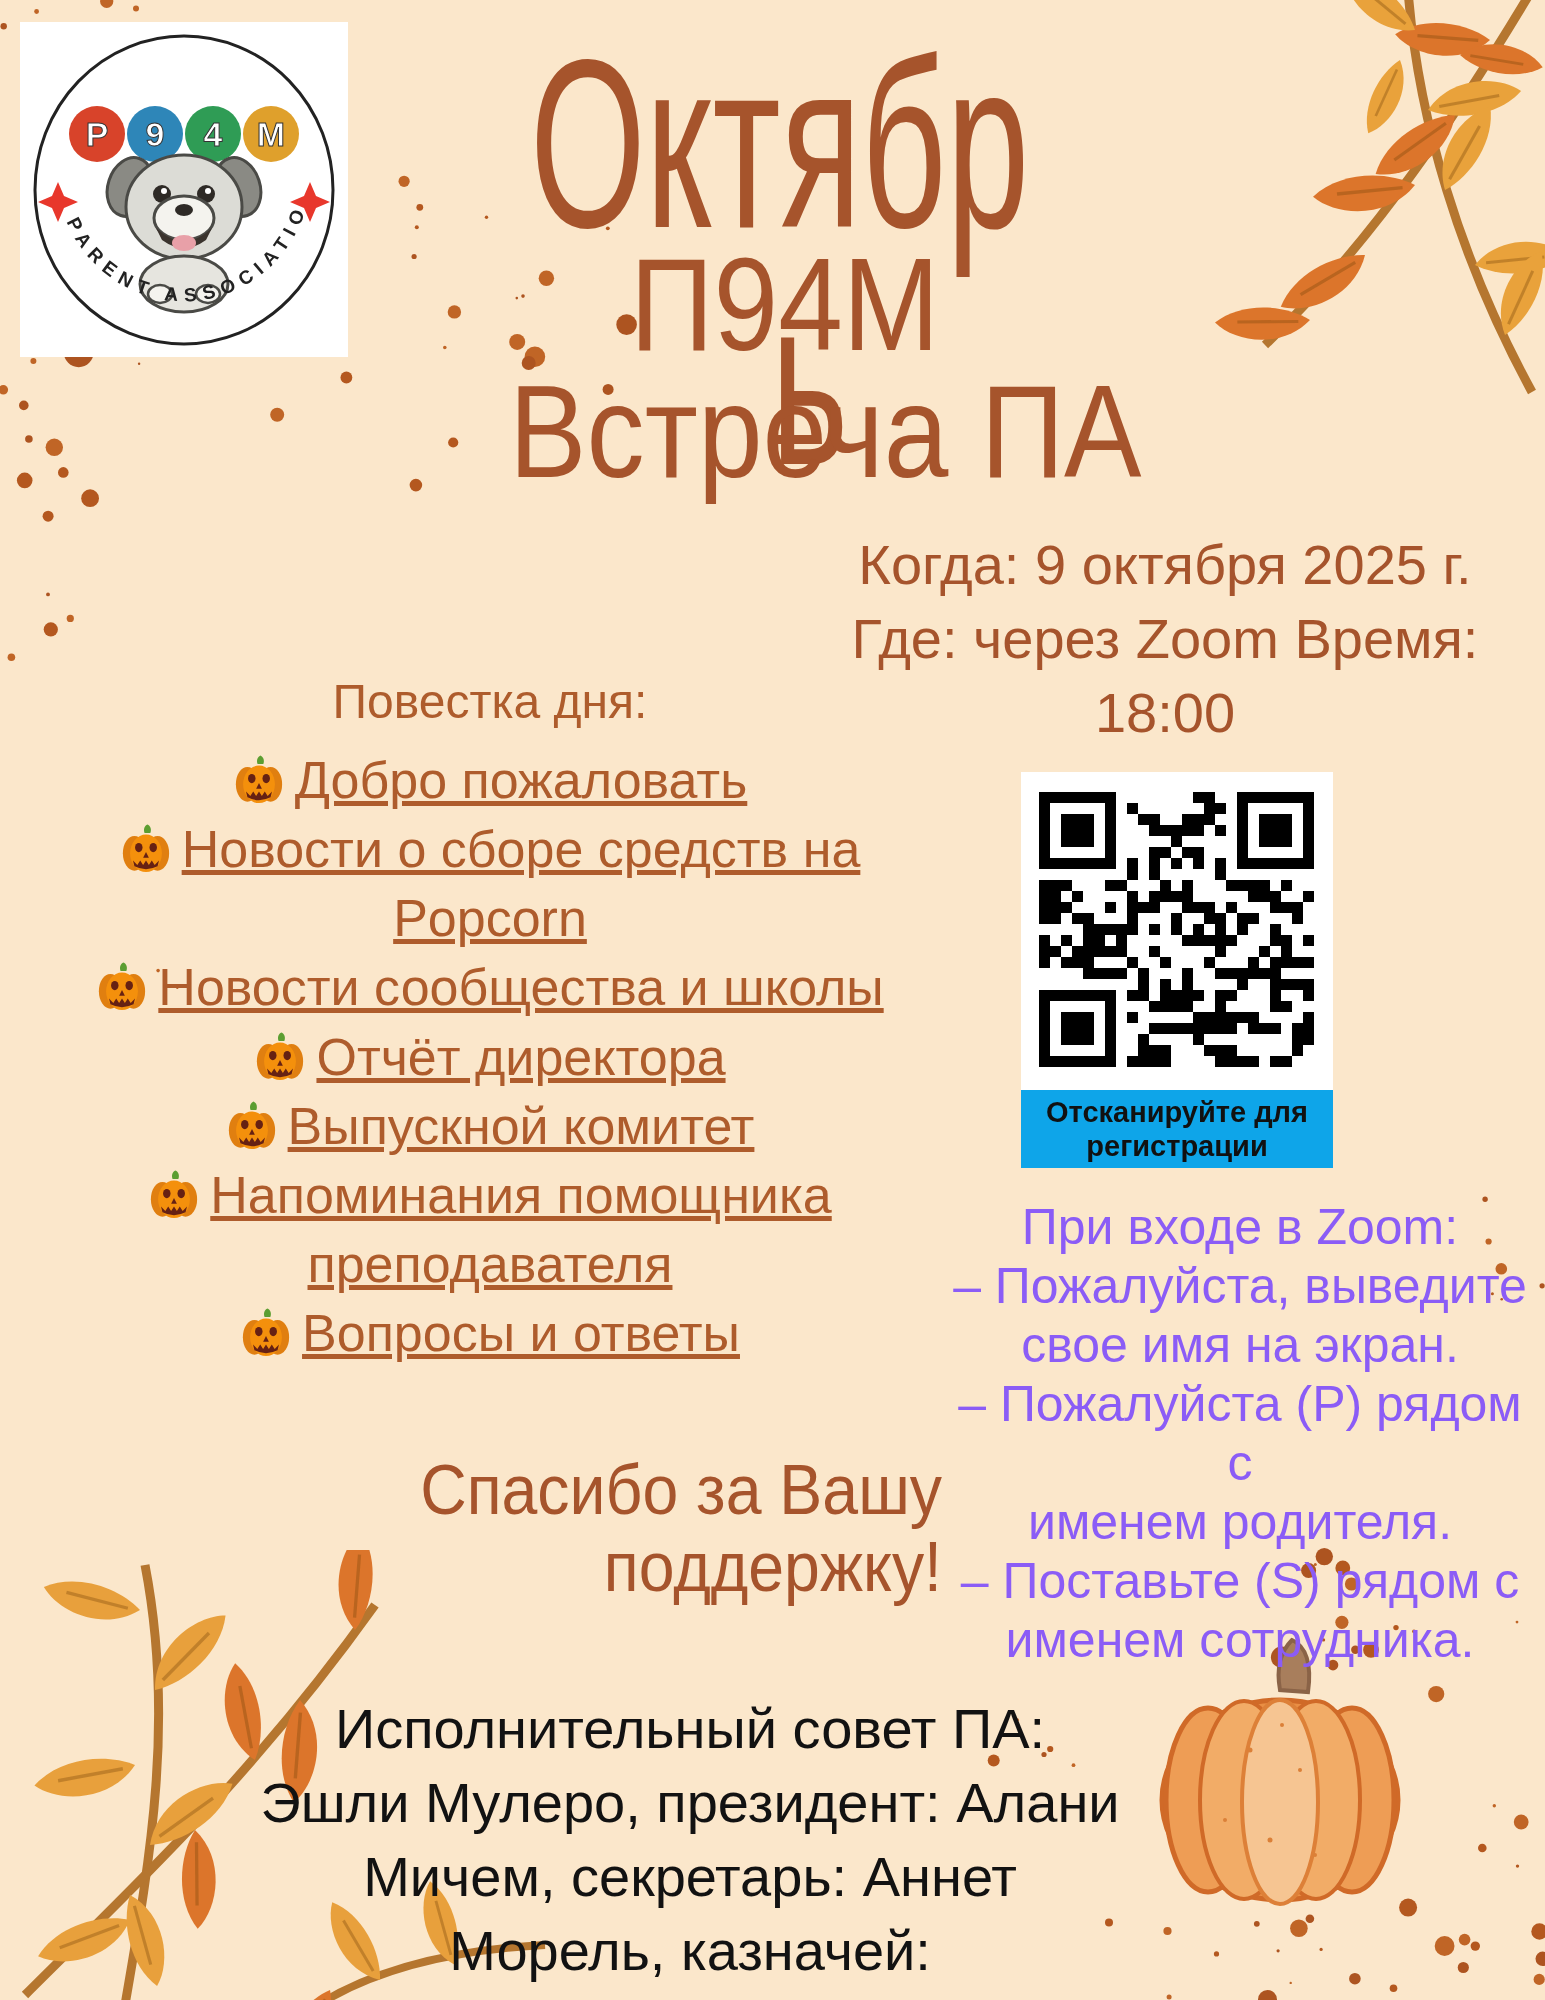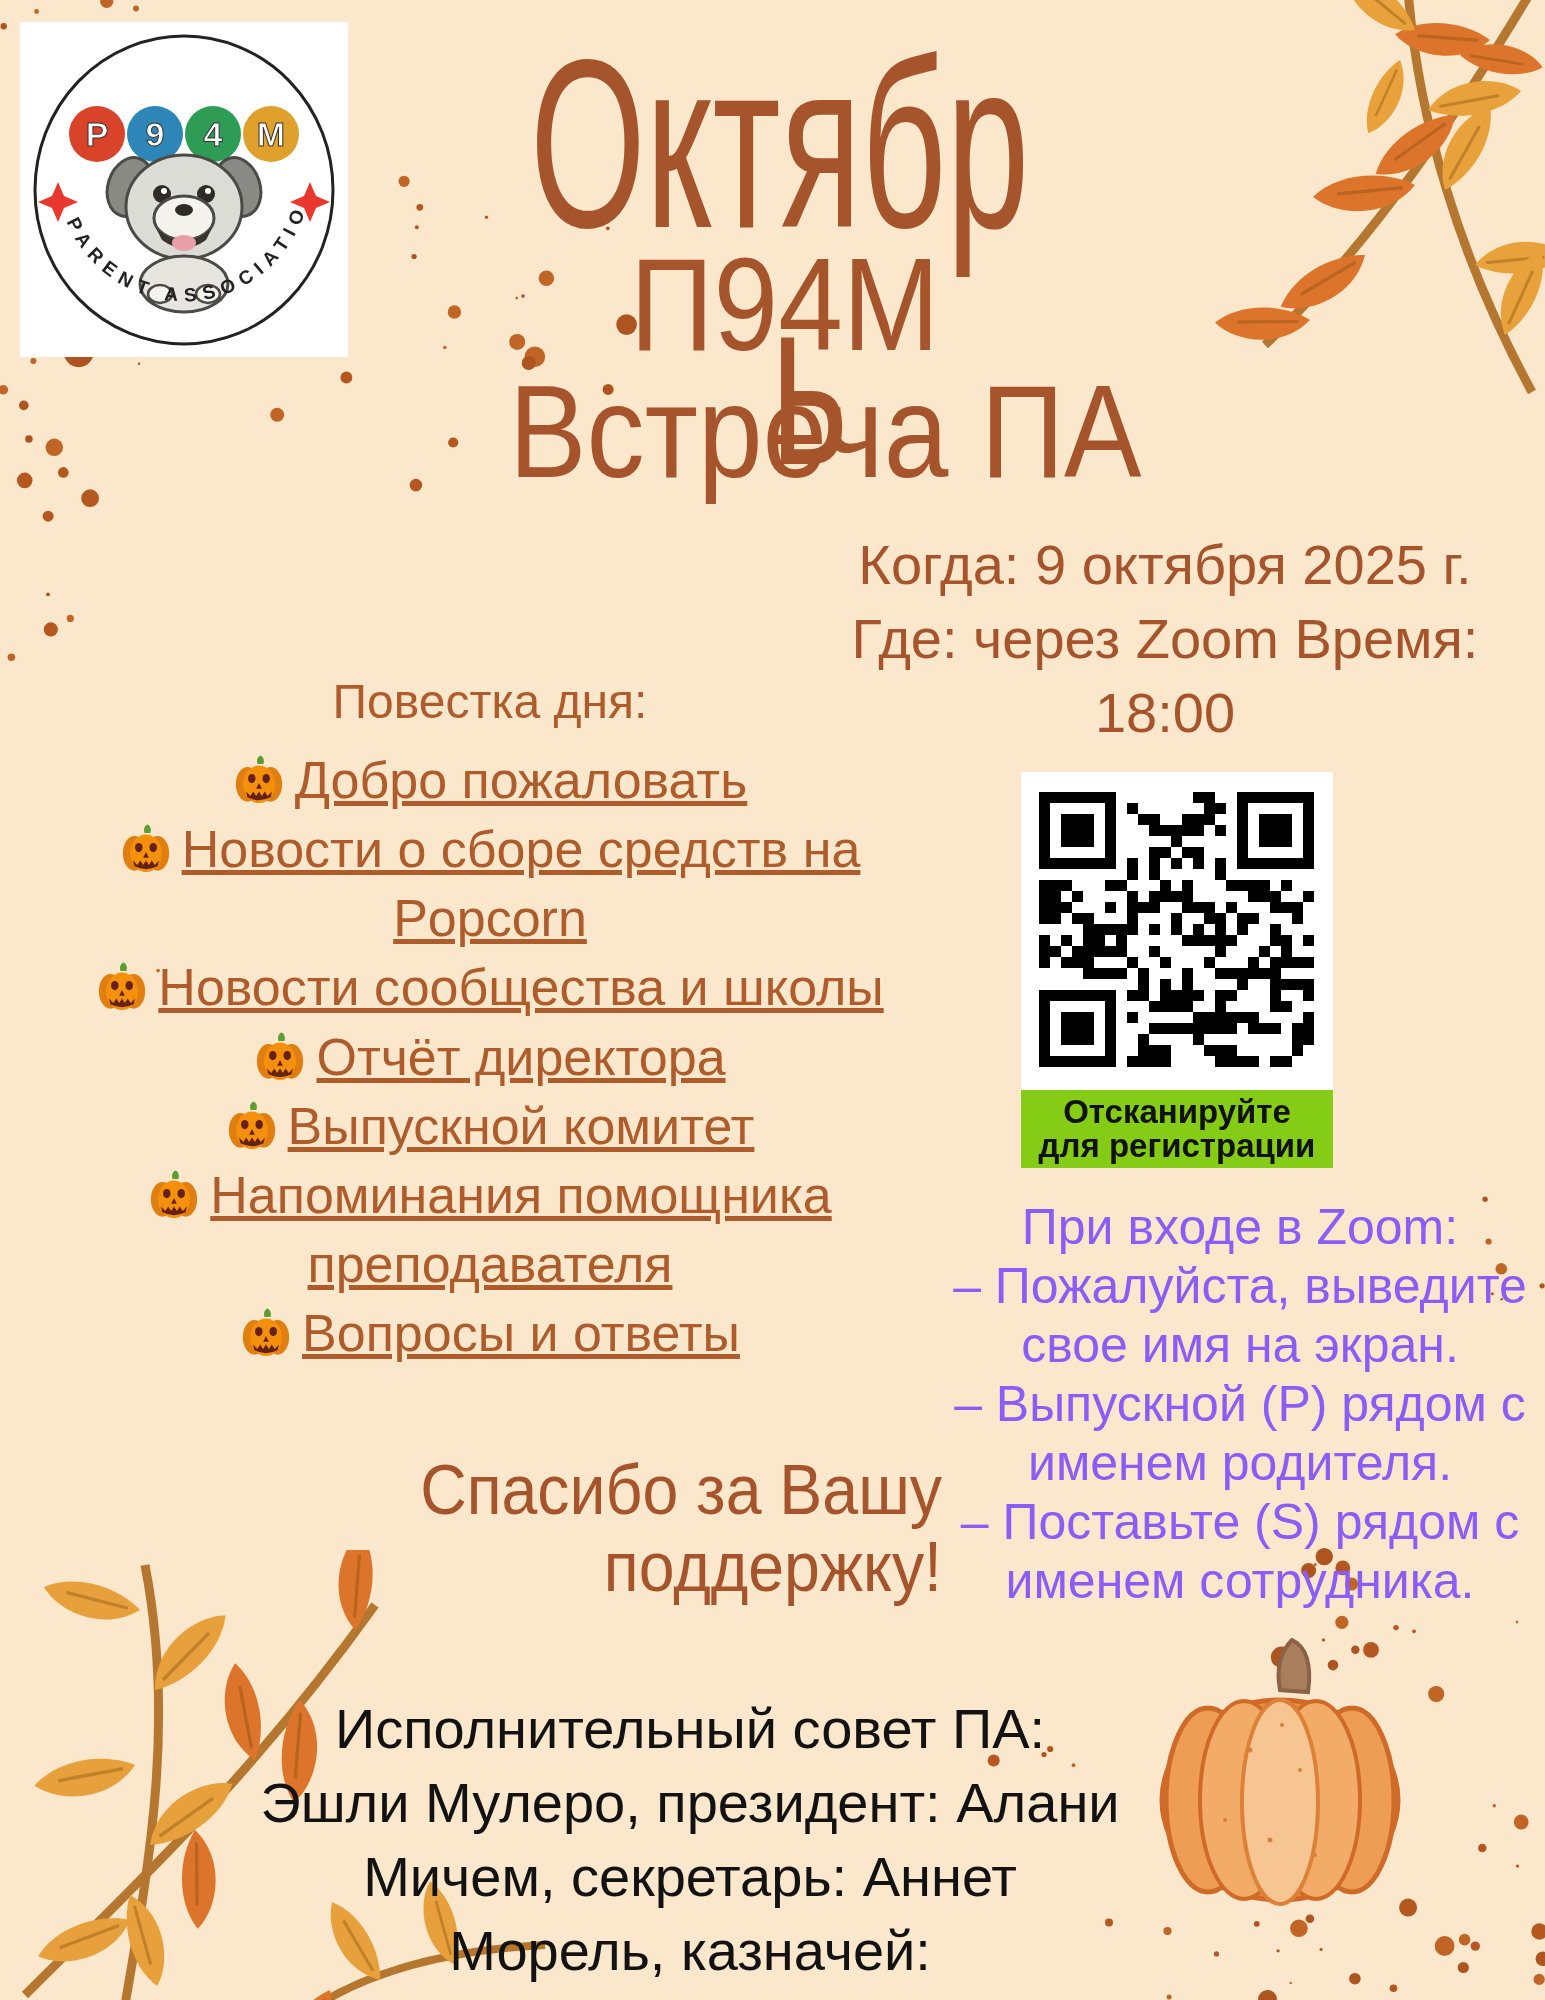--- a/index.html
+++ b/index.html
@@ -34,21 +34,21 @@
   .agenda-item{font-size:52px;line-height:1.33;text-decoration:underline;}
   .pumpkin-icon{display:inline-block;width:52px;height:52px;vertical-align:-8px;margin-right:10px;}
   
   .qr-box{
     position:absolute;left:1021px;top:772px;width:312px;height:318px;
     background:#ffffff;
   }
   .qr-box svg{position:absolute;left:18px;top:20px;}
   .qr-banner{
     position:absolute;left:1021px;top:1090px;width:312px;height:78px;
-    background:#84cc16;color:#111111;font-weight:bold;font-size:33px;line-height:34px;
+    background:#0ea5e9;color:#111111;font-weight:bold;font-size:29px;line-height:34px;
     text-align:center;display:flex;align-items:center;justify-content:center;padding:0 8px;box-sizing:border-box;
   }
   
   .zoom-instr{
     position:absolute;left:950px;top:1198px;width:580px;
     text-align:center;font-size:50px;line-height:1.18;color:#8b5cf6;
   }
   
   .thanks{
     position:absolute;left:30px;top:1452px;width:950px;
@@ -711,21 +711,21 @@
       </svg>
   </div>
   <div class="qr-banner">
     <span>Отсканируйте для регистрации</span>
   </div>
 
   <div class="zoom-instr">
     <div>При входе в Zoom:</div>
     <div>– Пожалуйста, выведите</div>
     <div>свое имя на экран.</div>
-    <div>– Выпускной (P) рядом с</div>
+    <div>– Пожалуйста (P) рядом с</div>
     <div>именем родителя.</div>
     <div>– Поставьте (S) рядом с</div>
     <div>именем сотрудника.</div>
   </div>
 
   <div class="thanks">
     <span class="squeeze2" style="display:inline-block;transform:scaleX(0.92);">Спасибо за Вашу поддержку!</span>
   </div>
 
   <div class="board">

